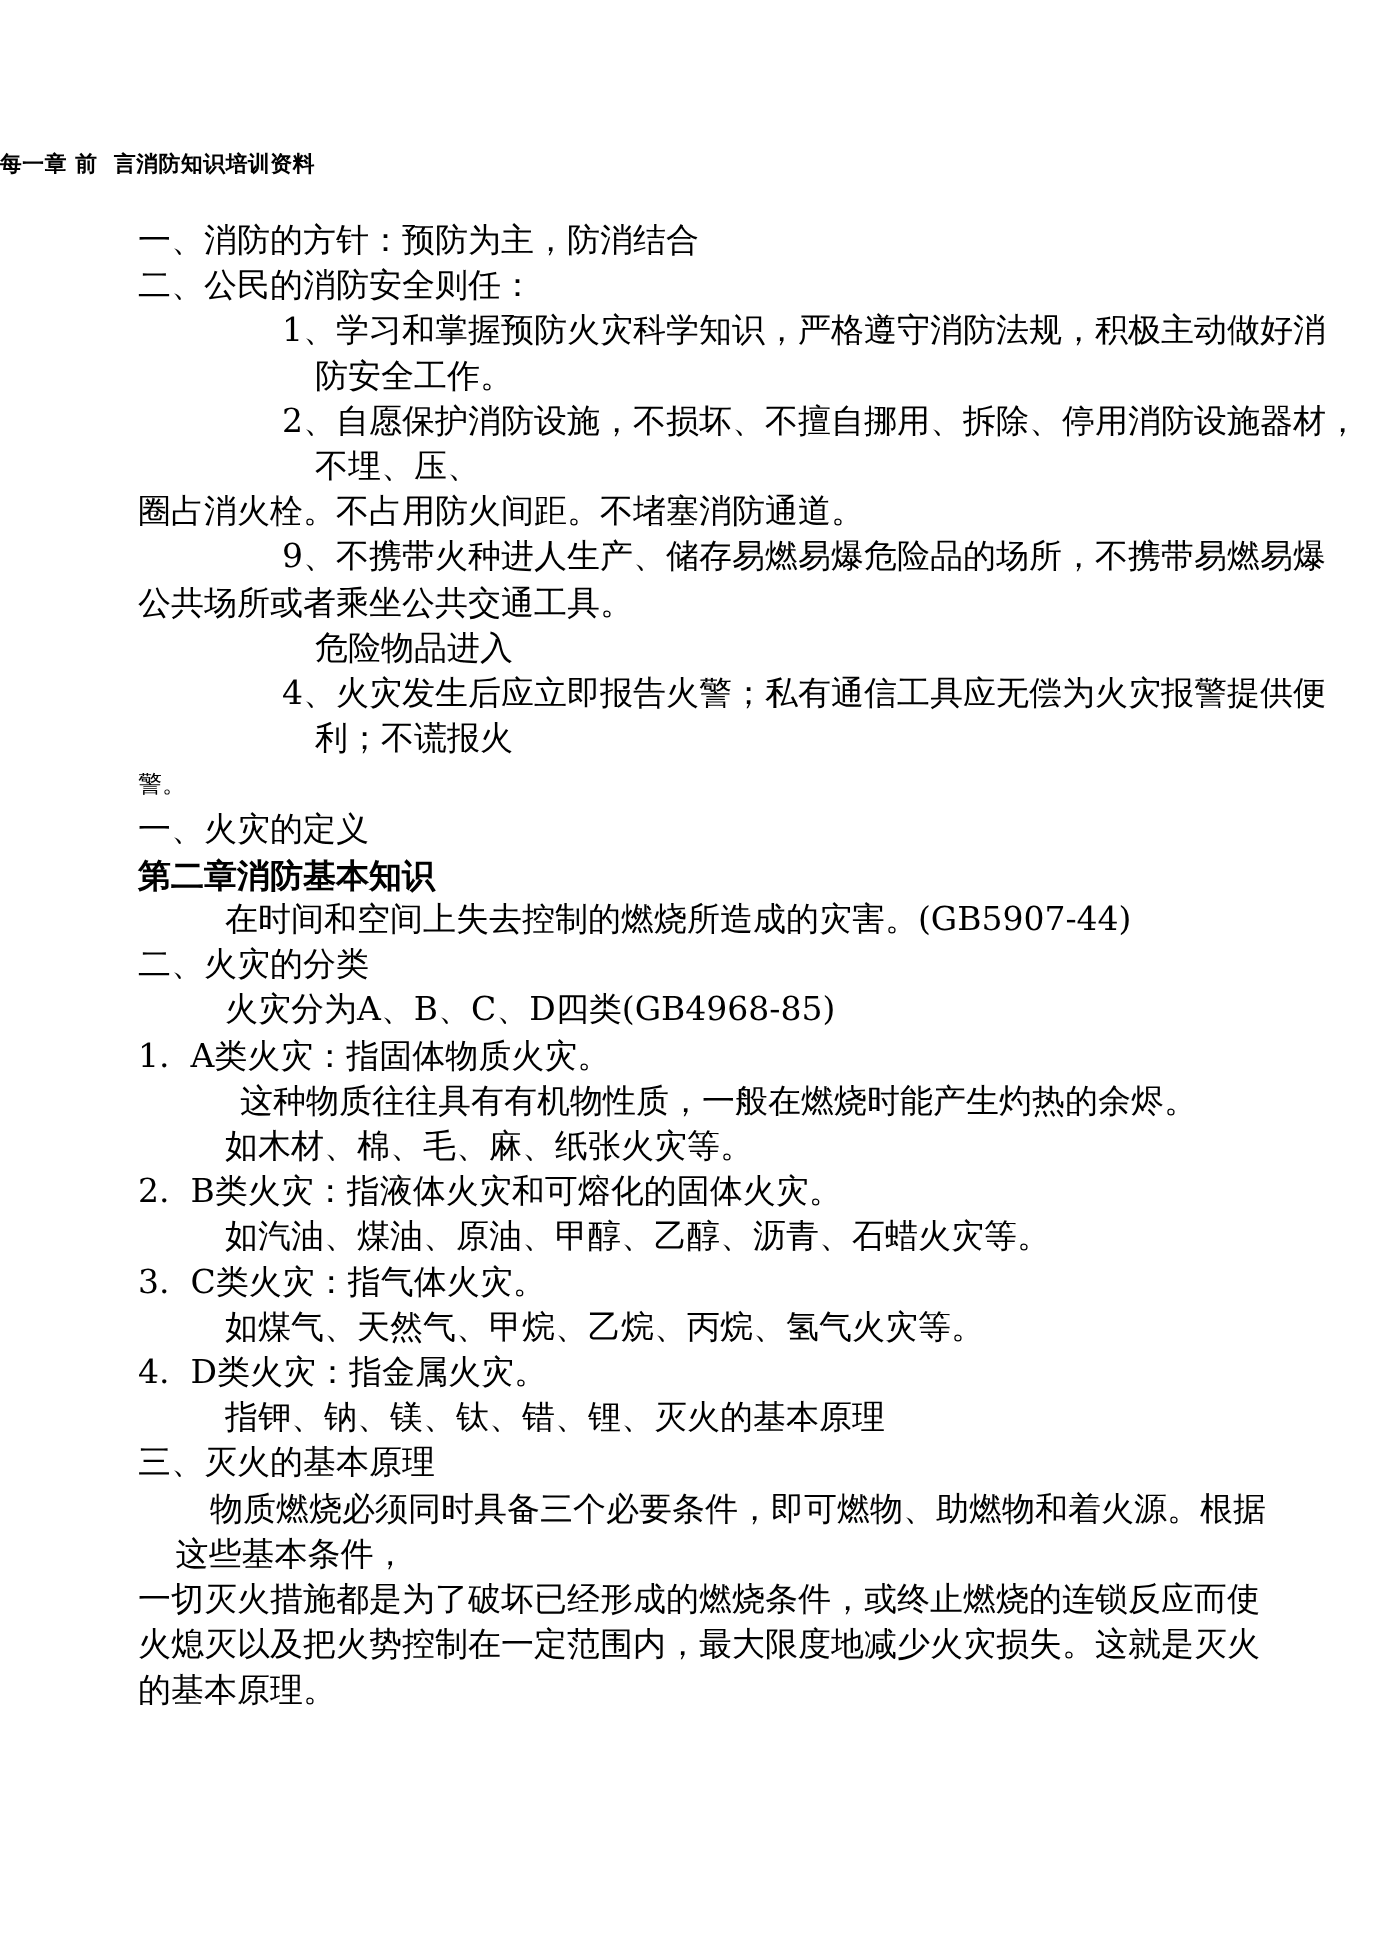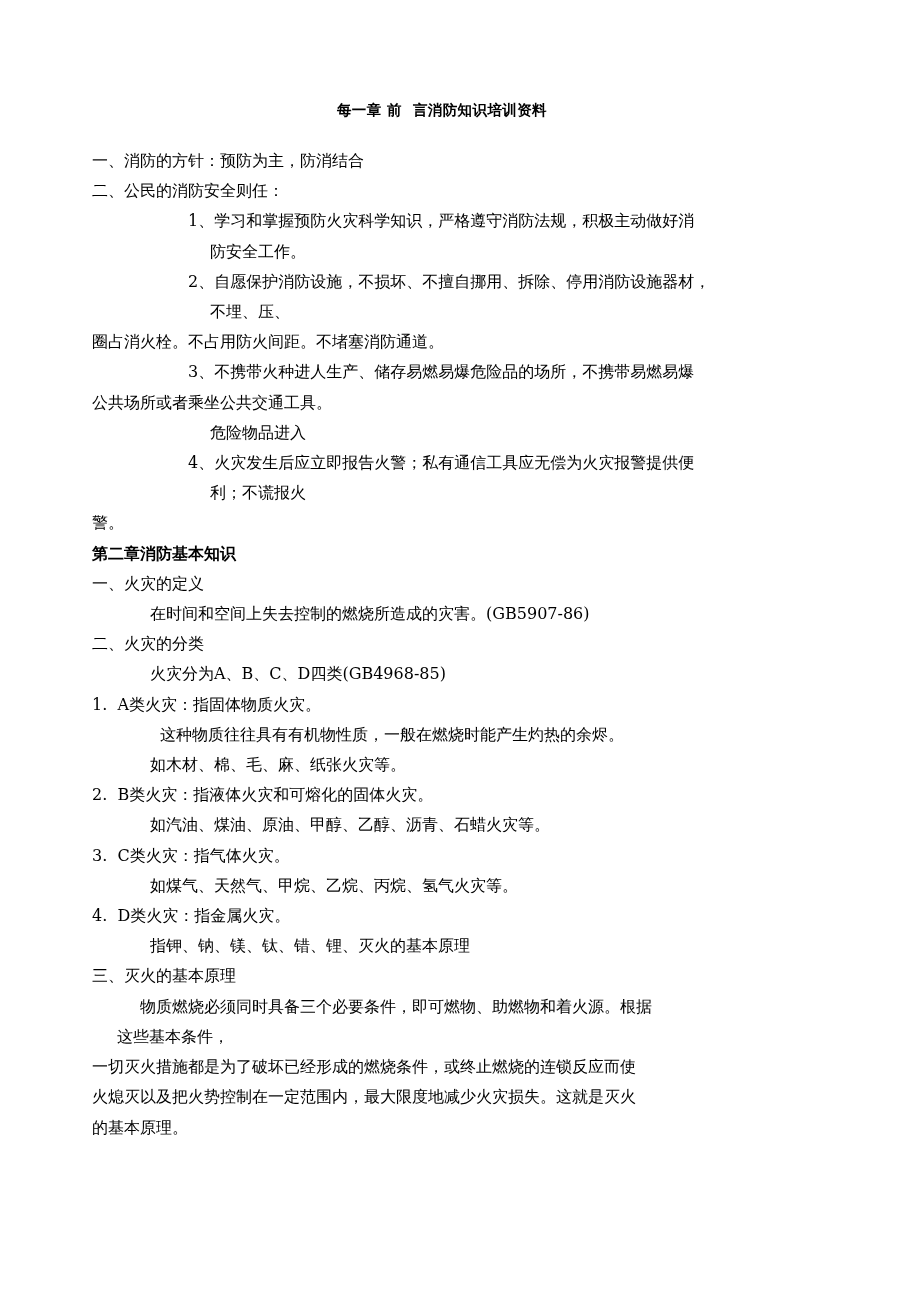--- a/index.html
+++ b/index.html
@@ -20,37 +20,36 @@
     margin: 0 auto;
     background: #ffffff;
     overflow: hidden;
     box-sizing: border-box;
   }
   .doc-title {
     position: absolute;
     top: 100px;
     left: 0;
     width: 834px;
-    text-align: center;
+    text-align: left;
     font-family: "DejaVu Sans", "Liberation Sans", sans-serif;
     font-weight: bold;
     font-size: 14.5px;
     letter-spacing: 0.4px;
     line-height: 20px;
     white-space: pre;
-    padding-left: 25px;
   }
   .body-block {
     position: absolute;
     top: 146px;
     left: 92px;
     width: 748px;
   }
   .ln {
-    font-size: 16px;
+    font-size: 22px;
     line-height: 30.2px;
     white-space: pre;
     letter-spacing: 0px;
     font-family: "DejaVu Serif", "Liberation Serif", serif;
   }
   
   .i0  { padding-left: 0px;   }
   .i1  { padding-left: 25px;  }
   .i2  { padding-left: 48px;  }
   .i3  { padding-left: 58px;  }
@@ -69,29 +68,29 @@
   <div class="doc-title">每一章 前  言消防知识培训资料</div>
 
   <div class="body-block" id="body-block">
       <div class="ln i0">一、消防的方针：预防为主，防消结合</div>
       <div class="ln i0">二、公民的消防安全则任：</div>
       <div class="ln i5">1、学习和掌握预防火灾科学知识，严格遵守消防法规，积极主动做好消</div>
       <div class="ln i6">防安全工作。</div>
       <div class="ln i5">2、自愿保护消防设施，不损坏、不擅自挪用、拆除、停用消防设施器材，</div>
       <div class="ln i6">不埋、压、</div>
       <div class="ln i0">圈占消火栓。不占用防火间距。不堵塞消防通道。</div>
-      <div class="ln i5">3、不携带火种进人生产、储存易燃易爆危险品的场所，不携带易燃易爆</div>
+      <div class="ln i5">9、不携带火种进人生产、储存易燃易爆危险品的场所，不携带易燃易爆</div>
       <div class="ln i0">公共场所或者乘坐公共交通工具。</div>
       <div class="ln i6">危险物品进入</div>
       <div class="ln i5">4、火灾发生后应立即报告火警；私有通信工具应无偿为火灾报警提供便</div>
       <div class="ln i6">利；不谎报火</div>
       <div class="ln i0 small">警。</div>
+      <div class="ln i0">一、火灾的定义</div>
       <div class="ln i0 bold">第二章消防基本知识</div>
-      <div class="ln i0">一、火灾的定义</div>
-      <div class="ln i3">在时间和空间上失去控制的燃烧所造成的灾害。(GB5907-86)</div>
+      <div class="ln i3">在时间和空间上失去控制的燃烧所造成的灾害。(GB5907-44)</div>
       <div class="ln i0">二、火灾的分类</div>
       <div class="ln i3">火灾分为A、B、C、D四类(GB4968-85)</div>
       <div class="ln i0">1.  A类火灾：指固体物质火灾。</div>
       <div class="ln i4">这种物质往往具有有机物性质，一般在燃烧时能产生灼热的余烬。</div>
       <div class="ln i3">如木材、棉、毛、麻、纸张火灾等。</div>
       <div class="ln i0">2.  B类火灾：指液体火灾和可熔化的固体火灾。</div>
       <div class="ln i3">如汽油、煤油、原油、甲醇、乙醇、沥青、石蜡火灾等。</div>
       <div class="ln i0">3.  C类火灾：指气体火灾。</div>
       <div class="ln i3">如煤气、天然气、甲烷、乙烷、丙烷、氢气火灾等。</div>
       <div class="ln i0">4.  D类火灾：指金属火灾。</div>

